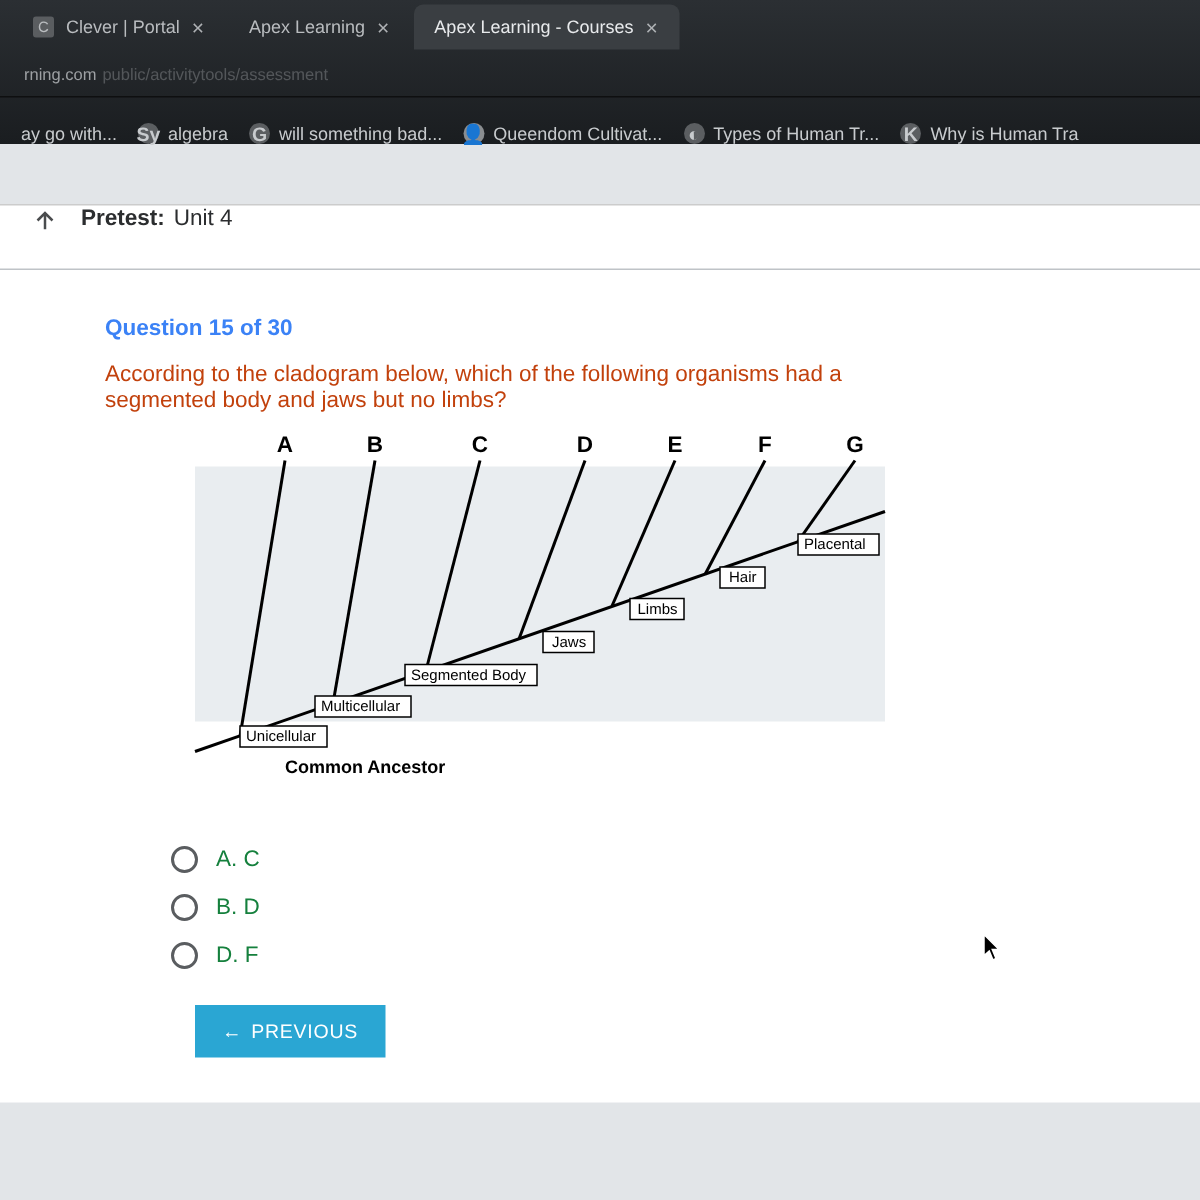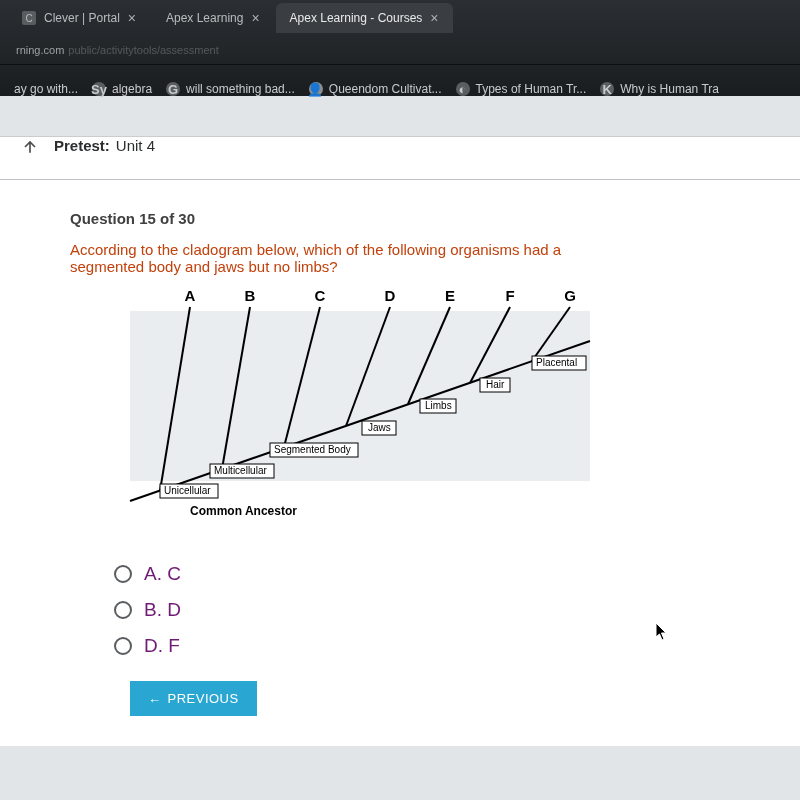--- a/index.html
+++ b/index.html
@@ -105,42 +105,41 @@
     color: #4a4c4e;
     cursor: pointer;
   }
   .content {
     background: #fff;
     padding: 30px 70px;
   }
   .q-title {
     font-weight: bold;
     font-size: 15px;
-    color: #404040;
+    color: #3b82f6;
     margin-bottom: 14px;
   }
   .q-text {
     font-size: 15px;
     color: #c2410c;
     margin-bottom: 6px;
     max-width: 560px;
   }
   .clado-wrap {
     margin: 4px 0 14px 30px;
   }
   .answers {
     margin: 18px 0 0 44px;
   }
   .answer {
     display: flex;
-    align-items: center;
     gap: 12px;
     margin-bottom: 14px;
-    font-size: 19px;
-    color: #701a75;
+    font-size: 15px;
+    color: #15803d;
     cursor: pointer;
   }
   .radio {
     width: 18px; height: 18px; border: 2px solid #5a5d60; border-radius: 50%;
     background: #fff;
   }
   .prev-btn {
     margin: 10px 0 0 60px;
     background: #2aa6d3;
     color: #fff;

